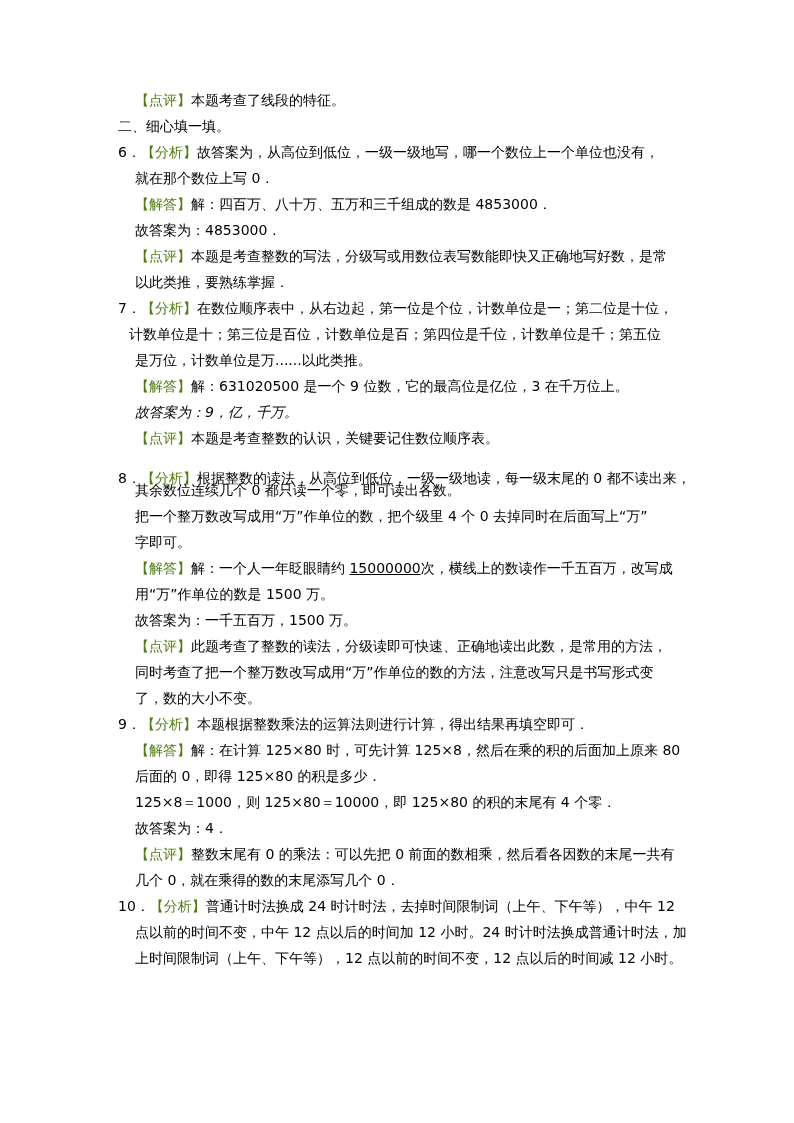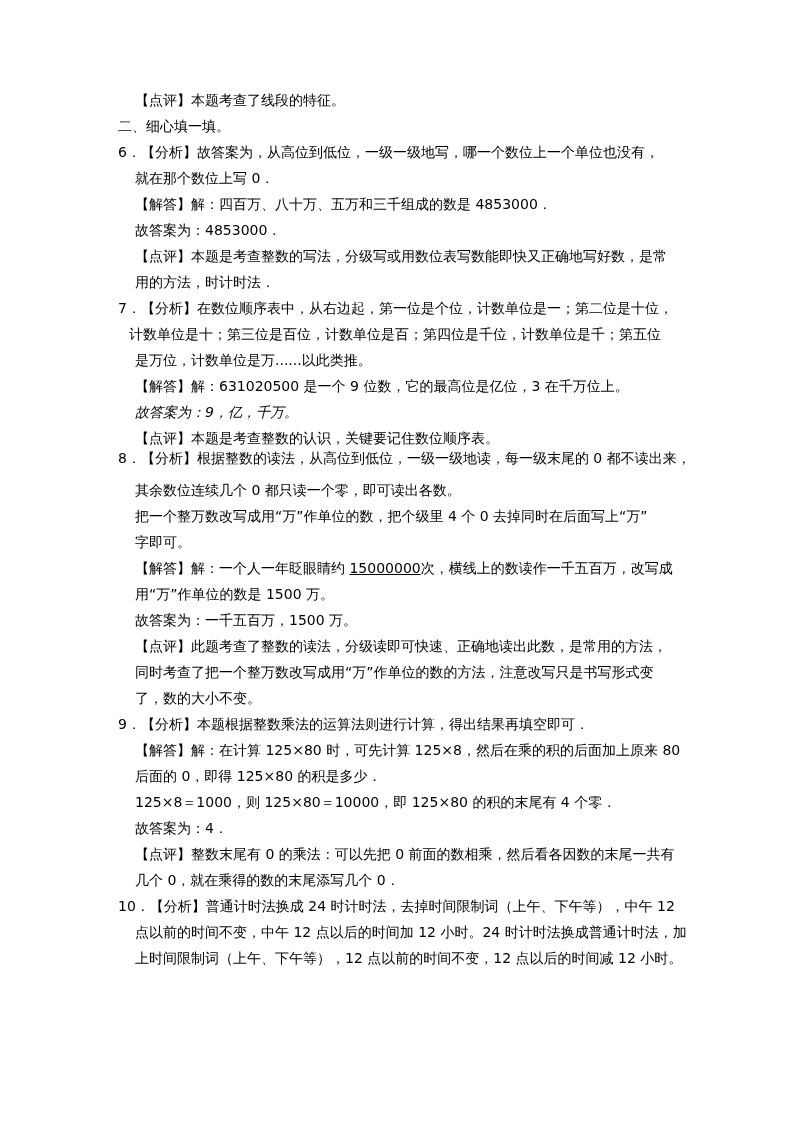--- a/index.html
+++ b/index.html
@@ -1,40 +1,40 @@
 <!DOCTYPE html>
 <html><head>
 <meta charset="utf-8">
 <style>
   html, body { margin: 0; padding: 0; background: #ffffff; }
   body { width: 794px; height: 1123px; position: relative; overflow: hidden;
          font-family: "DejaVu Sans", sans-serif; font-size: 14px; color: #000; }
   .line { position: absolute; white-space: nowrap; line-height: 20px; height: 20px; }
-  .tag { color: #000000; font-family: Liberation Serif, serif; }
+  .tag { color: #4d7c0f; font-family: Liberation Serif, serif; }
   .u { text-decoration: underline; }
 </style>
 </head>
 <body>
 
 <div id="doc">
     <div class="line" style="left: 135px; top: 90px;"><span class="tag">【点评】</span><span>本题考查了线段的特征。</span></div>
     <div class="line" style="left: 118px; top: 116px;"><span>二、细心填一填。</span></div>
     <div class="line" style="left: 118px; top: 142px;"><span>6．</span><span class="tag">【分析】</span><span>故答案为，从高位到低位，一级一级地写，哪一个数位上一个单位也没有，</span></div>
     <div class="line" style="left: 135px; top: 168px;"><span>就在那个数位上写 0．</span></div>
     <div class="line" style="left: 135px; top: 194px;"><span class="tag">【解答】</span><span>解：四百万、八十万、五万和三千组成的数是 4853000．</span></div>
     <div class="line" style="left: 135px; top: 220px;"><span>故答案为：4853000．</span></div>
     <div class="line" style="left: 135px; top: 246px;"><span class="tag">【点评】</span><span>本题是考查整数的写法，分级写或用数位表写数能即快又正确地写好数，是常</span></div>
-    <div class="line" style="left: 135px; top: 272px;"><span>用的方法，时计时法．</span></div>
+    <div class="line" style="left: 135px; top: 272px;"><span>以此类推，要熟练掌握．</span></div>
     <div class="line" style="left: 118px; top: 298px;"><span>7．</span><span class="tag">【分析】</span><span>在数位顺序表中，从右边起，第一位是个位，计数单位是一；第二位是十位，</span></div>
     <div class="line" style="left: 129px; top: 324px;"><span>计数单位是十；第三位是百位，计数单位是百；第四位是千位，计数单位是千；第五位</span></div>
     <div class="line" style="left: 135px; top: 350px;"><span>是万位，计数单位是万......以此类推。</span></div>
     <div class="line" style="left: 135px; top: 376px;"><span class="tag">【解答】</span><span>解：631020500 是一个 9 位数，它的最高位是亿位，3 在千万位上。</span></div>
     <div class="line" style="left: 135px; top: 402px; font-style: italic;"><span>故答案为：9，亿，千万。</span></div>
     <div class="line" style="left: 135px; top: 428px;"><span class="tag">【点评】</span><span>本题是考查整数的认识，关键要记住数位顺序表。</span></div>
-    <div class="line" style="left: 118px; top: 448px; text-align: center;"><span>8．</span><span class="tag">【分析】</span><span>根据整数的读法，从高位到低位，一级一级地读，每一级末尾的 0 都不读出来，</span></div>
+    <div class="line" style="left: 118px; top: 468px; text-align: center;"><span>8．</span><span class="tag">【分析】</span><span>根据整数的读法，从高位到低位，一级一级地读，每一级末尾的 0 都不读出来，</span></div>
     <div class="line" style="left: 135px; top: 480px;"><span>其余数位连续几个 0 都只读一个零，即可读出各数。</span></div>
     <div class="line" style="left: 135px; top: 506px;"><span>把一个整万数改写成用“万”作单位的数，把个级里 4 个 0 去掉同时在后面写上“万”</span></div>
     <div class="line" style="left: 135px; top: 532px;"><span>字即可。</span></div>
     <div class="line" style="left: 135px; top: 558px;"><span class="tag">【解答】</span><span>解：一个人一年眨眼睛约 </span><span class="u">15000000</span><span>次，横线上的数读作一千五百万，改写成</span></div>
     <div class="line" style="left: 135px; top: 584px;"><span>用“万”作单位的数是 1500 万。</span></div>
     <div class="line" style="left: 135px; top: 610px;"><span>故答案为：一千五百万，1500 万。</span></div>
     <div class="line" style="left: 135px; top: 636px;"><span class="tag">【点评】</span><span>此题考查了整数的读法，分级读即可快速、正确地读出此数，是常用的方法，</span></div>
     <div class="line" style="left: 135px; top: 662px;"><span>同时考查了把一个整万数改写成用“万”作单位的数的方法，注意改写只是书写形式变</span></div>
     <div class="line" style="left: 135px; top: 688px;"><span>了，数的大小不变。</span></div>
     <div class="line" style="left: 118px; top: 714px;"><span>9．</span><span class="tag">【分析】</span><span>本题根据整数乘法的运算法则进行计算，得出结果再填空即可．</span></div>

